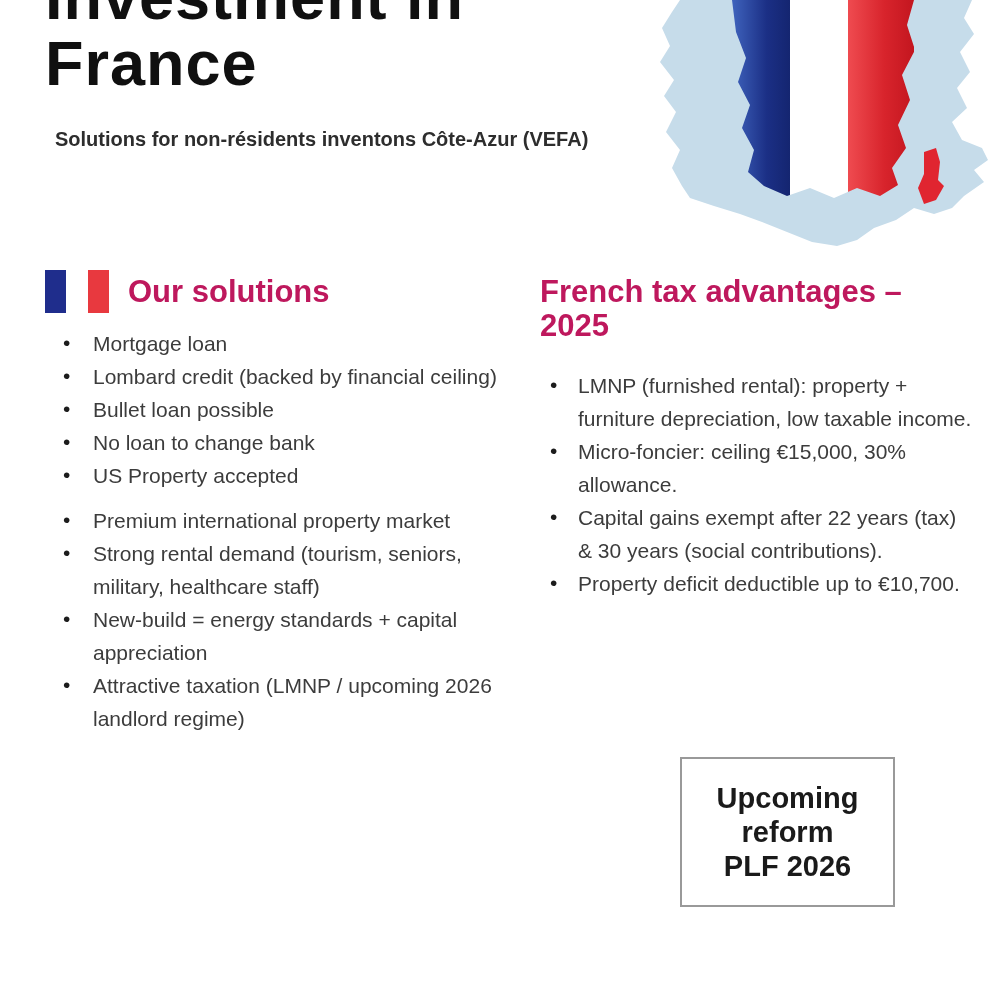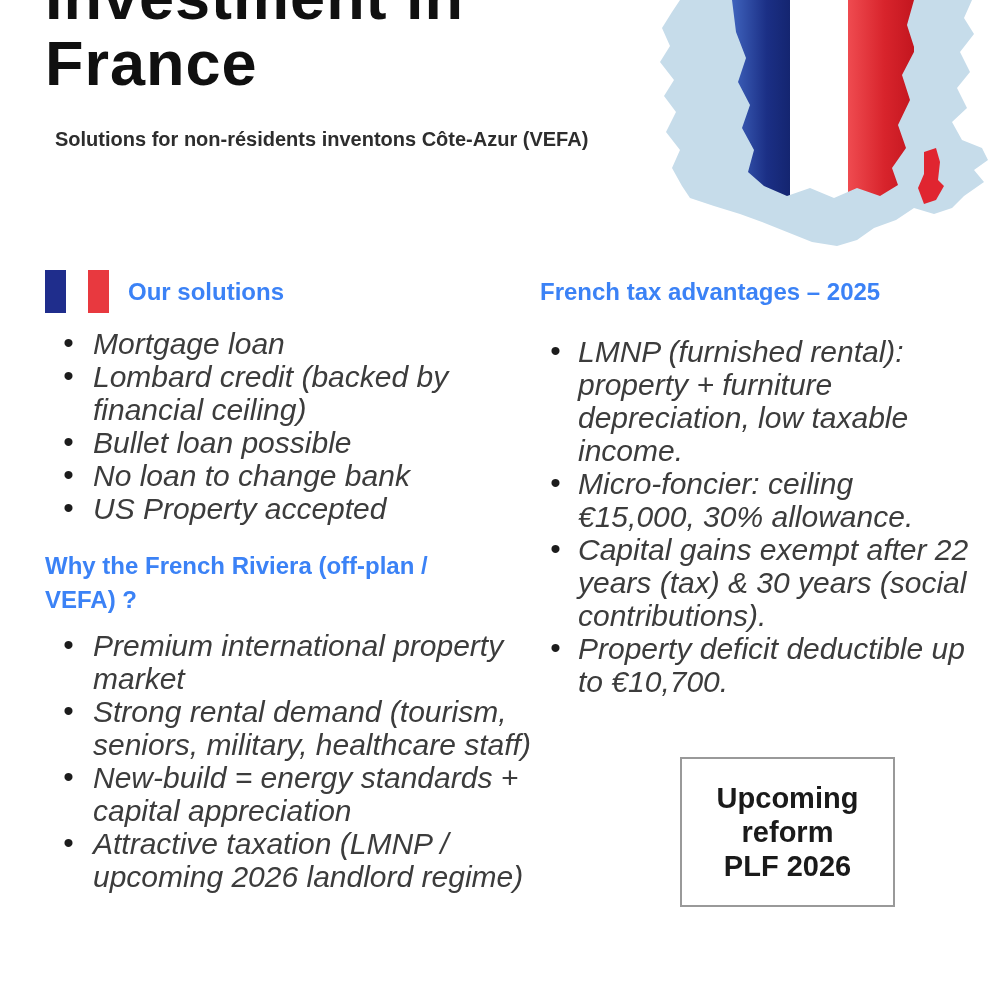--- a/index.html
+++ b/index.html
@@ -15,28 +15,28 @@
   }
   .subtitle{
     position:absolute;left:55px;top:116px;width:650px;margin:0;
     font-size:20px;line-height:46px;font-weight:700;color:#2d2d2d;z-index:3;
   }
   
   .map-wrap{position:absolute;left:652px;top:0;width:348px;height:250px;z-index:1;}
   
   .col-left{position:absolute;left:45px;top:262px;width:487px;z-index:2;}
   .col-right{position:absolute;left:540px;top:275px;width:432px;z-index:2;}
-  h2{font-size:24px;line-height:34px;font-weight:800;color:#3b82f6;margin:0;}
+  h2{font-size:31px;line-height:34px;font-weight:800;color:#be185d;margin:0;}
   .section-head{display:flex;align-items:center;gap:19px;margin-top:8px;}
   .flag-icon{display:inline-flex;width:64px;height:43px;flex:0 0 auto;}
   .flag-icon .fb{width:21px;height:43px;background:#1f2d8c;}
   .flag-icon .fw{width:22px;height:43px;background:transparent;}
   .flag-icon .fr{width:21px;height:43px;background:#e8393f;}
   ul.blist{list-style:none;margin:14px 0 0 0;padding:0;
-    font-size:30px;line-height:33px;color:#3c3c3c;font-style:italic;}
+    font-size:21px;line-height:33px;color:#3c3c3c;}
   ul.blist li{position:relative;padding-left:48px;}
   ul.blist li::before{content:"\2022";position:absolute;left:18px;top:-1px;color:#1c1c1c;}
   .col-right ul.blist{margin-top:26px;}
   .col-right ul.blist li{padding-left:38px;}
   .col-right ul.blist li::before{left:10px;}
   .riviera-title{margin-top:24px;width:430px;}
   .col-left ul.second{margin-top:12px;}
   
   .reform-box{
     position:absolute;left:680px;top:757px;width:215px;height:150px;
@@ -96,21 +96,20 @@
       <h2>Our solutions</h2>
     </div>
     <ul class="blist">
       <li>Mortgage loan</li>
       <li>Lombard credit (backed by financial ceiling)</li>
       <li>Bullet loan possible</li>
       <li>No loan to change bank</li>
       <li>US Property accepted</li>
     </ul>
 
-    <h2 class="riviera-title">Why the French Riviera (off-plan / VEFA) ?</h2>
     <ul class="blist second">
       <li>Premium international property market</li>
       <li>Strong rental demand (tourism, seniors, military, healthcare staff)</li>
       <li>New-build = energy standards + capital appreciation</li>
       <li>Attractive taxation (LMNP / upcoming 2026 landlord regime)</li>
     </ul>
   </div>
 
   <div class="col-right">
     <h2>French tax advantages – 2025</h2>

